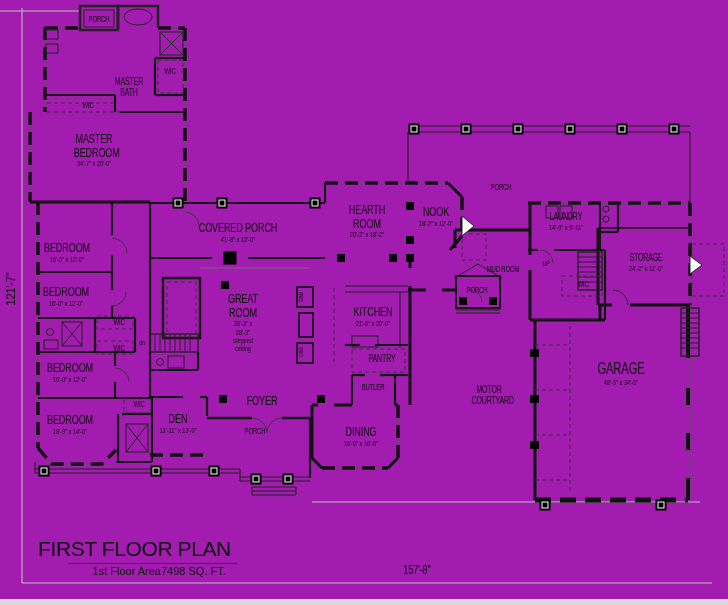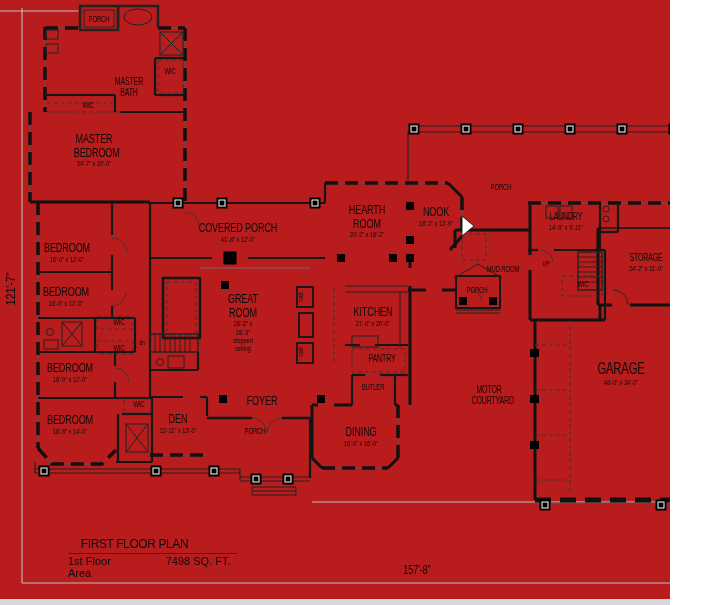--- a/index.html
+++ b/index.html
@@ -1,37 +1,37 @@
 <!DOCTYPE html>
 <html><head>
 <meta charset="utf-8">
 <style>
   html,body{margin:0;padding:0;background:#fff;}
-  #stage{position:relative;width:670px;height:605px;background:#b91c1c;overflow:hidden;
+  #stage{position:relative;width:728px;height:605px;background:#a21caf;overflow:hidden;
          font-family:"Liberation Sans",sans-serif;color:#0c0c0c;}
   #stage svg{position:absolute;left:0;top:0;}
   .lbl{position:absolute;transform:translate(-50%,-50%) scaleX(.7);text-align:center;
        line-height:1.05;white-space:nowrap;z-index:2;color:#0b0b0b;}
   .lbl .nm{display:block;font-size:13px;letter-spacing:-.2px;}
   .lbl .dm{display:block;font-size:8px;margin-top:1px;}
   .lbl .nt{display:block;font-size:8px;}
   .lbl.wrap{white-space:normal;}
   .lbl.md .nm{font-size:10px;}
   .lbl.small .nm{font-size:8.5px;}
   .lbl.xs .nm{font-size:7.5px;}
   .lbl.big .nm{font-size:16px;}
   .lbl.rot{transform:translate(-50%,-50%) rotate(-90deg) scaleX(.85);}
   .w48{width:48px;} .w58{width:58px;} .w50{width:50px;}
   .dimlbl{font-size:8.5px;}
   .title-block{position:absolute;left:32px;top:537px;width:205px;z-index:2;}
-  .tb-title{text-align:center;font-size:12px;letter-spacing:-.4px;padding-bottom:2px;}
+  .tb-title{text-align:center;font-size:21px;letter-spacing:-.4px;padding-bottom:2px;}
   .tb-row{display:flex;justify-content:flex-end;align-items:baseline;
           border-top:1.5px solid #2a2a2a;padding:1px 2px 0 0;font-size:11px;}
-  .tb-row .tb-label{margin-right:10px;}
-  .tb-row .tb-value{width:74px;text-align:center;margin-left:15px;}
+  .tb-row .tb-label{}
+  .tb-row .tb-value{width:74px;text-align:left;}
   .tb-row.r1{margin-left:36px;}
   .tb-row.r2{margin-left:14px;}
   .page-edge{position:absolute;left:0;bottom:0;width:728px;height:6px;background:#d8d8d8;z-index:1;}
 </style>
 </head>
 <body>
 
 <div id="stage">
 
 <svg width="728" height="605" viewBox="0 0 728 605">

